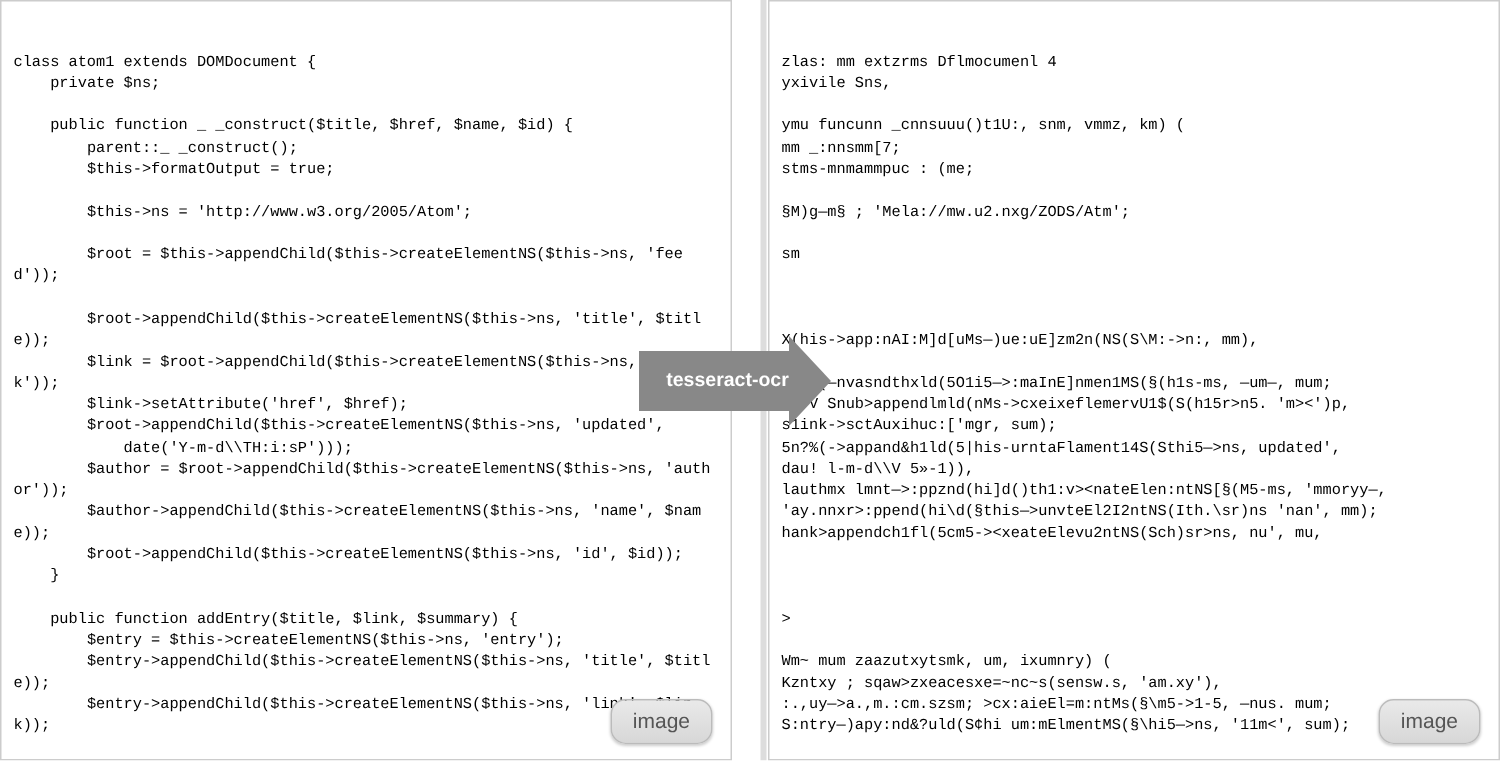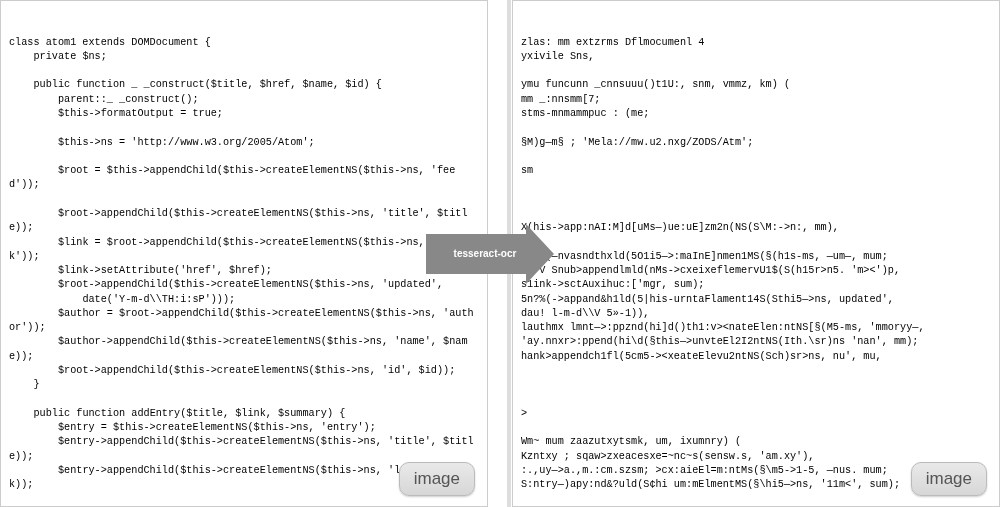--- a/index.html
+++ b/index.html
@@ -50,42 +50,42 @@
   }
   .arrow-body {
     width: 100px;
     height: 40px;
     background: #888;
     display: flex;
     align-items: center;
     justify-content: center;
     color: #fff;
     font-family: Arial, sans-serif;
-    font-size: 10px;
+    font-size: 13px;
     font-weight: bold;
     margin-left: -20px;
     padding-left: 18px;
   }
   .arrow-head {
     width: 0;
     height: 0;
     border-top: 30px solid transparent;
     border-bottom: 30px solid transparent;
     border-left: 28px solid #888;
   }
   .badge {
     position: absolute;
     bottom: 10px;
     right: 12px;
     background: linear-gradient(#e9e9e9,#d7d7d7);
     border: 1px solid #bbb;
     border-radius: 10px;
     padding: 4px 14px;
     font-family: Arial, sans-serif;
-    font-size: 17px;
+    font-size: 14px;
     color: #555;
     box-shadow: 0 1px 2px rgba(0,0,0,.2);
   }
 </style>
 </head>
 <body>
 
 <div class="container">
   <div class="panel panel-left">
     <div>class atom1 extends DOMDocument {

